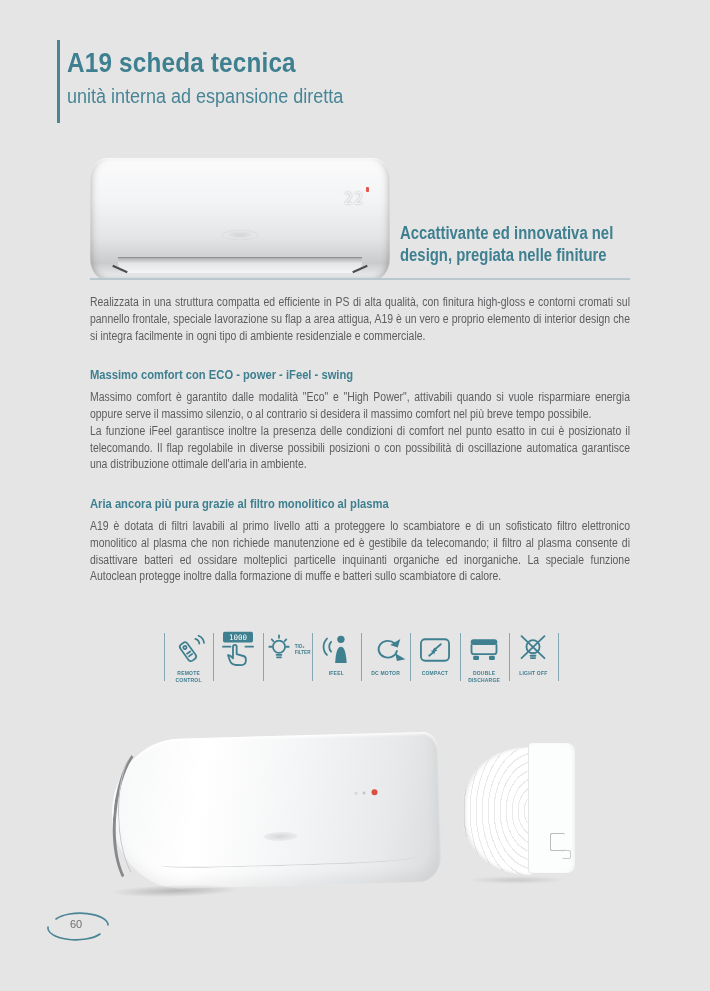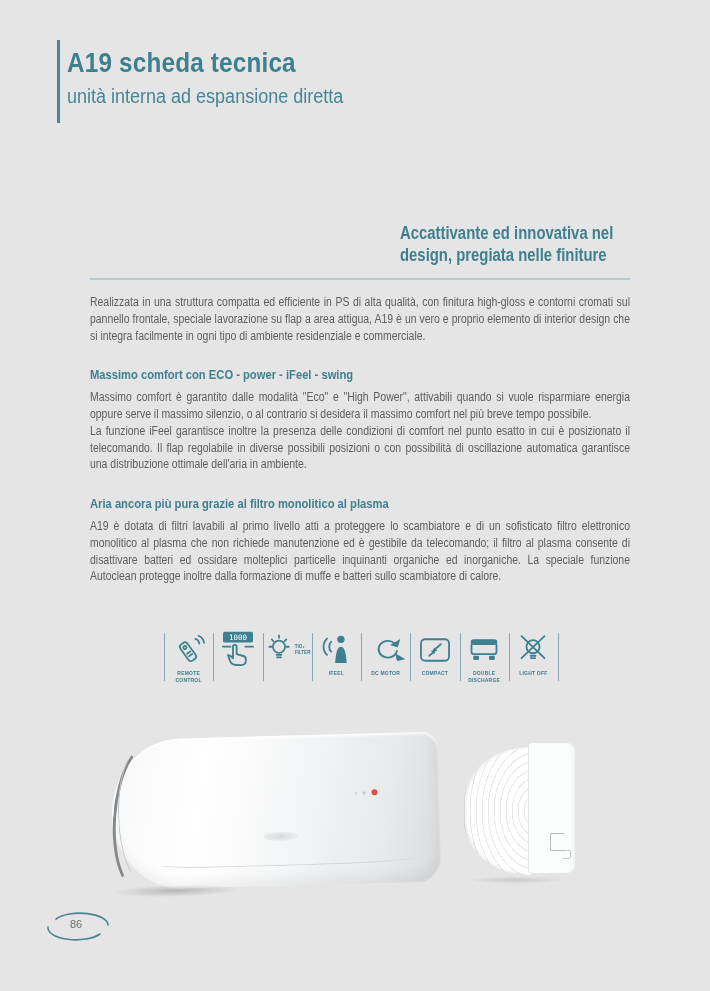--- a/index.html
+++ b/index.html
@@ -98,20 +98,30 @@
 <body>
 
 <div class="page">
 
   <div class="title-bar"></div>
   <div class="title-wrap">
     <div class="doc-title">A19 scheda tecnica</div>
     <div class="doc-subtitle">unità interna ad espansione diretta</div>
   </div>
 
+  <div class="unit-front">
+    <div class="display">
+      <span>22</span>
+      <span class="deg"></span>
+    </div>
+    <div class="logo"></div>
+    <div class="flap"></div>
+    <div class="tick-l"></div>
+    <div class="tick-r"></div>
+  </div>
 
   <div class="side-heading">Accattivante ed innovativa nel design, pregiata nelle finiture</div>
 
   <div class="divider"></div>
 
   <div class="text-col">
     <p>Realizzata in una struttura compatta ed efficiente in PS di alta qualità, con finitura high-gloss e contorni cromati sul pannello frontale, speciale lavorazione su flap a area attigua, A19 è un vero e proprio elemento di interior design che si integra facilmente in ogni tipo di ambiente residenziale e commerciale.</p>
     <div class="sec-heading">Massimo comfort con ECO - power - iFeel - swing</div>
     <p>Massimo comfort è garantito dalle modalità "Eco" e "High Power", attivabili quando si vuole risparmiare energia oppure serve il massimo silenzio, o al contrario si desidera il massimo comfort nel più breve tempo possibile.</p>
     <p>La funzione iFeel garantisce inoltre la presenza delle condizioni di comfort nel punto esatto in cui è posizionato il telecomando. Il flap regolabile in diverse possibili posizioni o con possibilità di oscillazione automatica garantisce una distribuzione ottimale dell'aria in ambiente.</p>
@@ -253,16 +263,16 @@
       <div class="side-det2"></div>
     </div>
     <div class="side-shadow"></div>
   </div>
 
   <div class="page-badge">
     <svg width="66" height="38" viewBox="0 0 66 38">
       <path d="M10 11 A28 12 0 0 1 62 17" fill="none" stroke="#4a8495" stroke-width="1.6" stroke-linecap="round"></path>
       <path d="M54 26 A28 12 0 0 1 2 19" fill="none" stroke="#4a8495" stroke-width="1.6" stroke-linecap="round"></path>
     </svg>
-    <div class="page-num">86</div>
+    <div class="page-num">60</div>
   </div>
 
 </div>
 
 </body></html>

